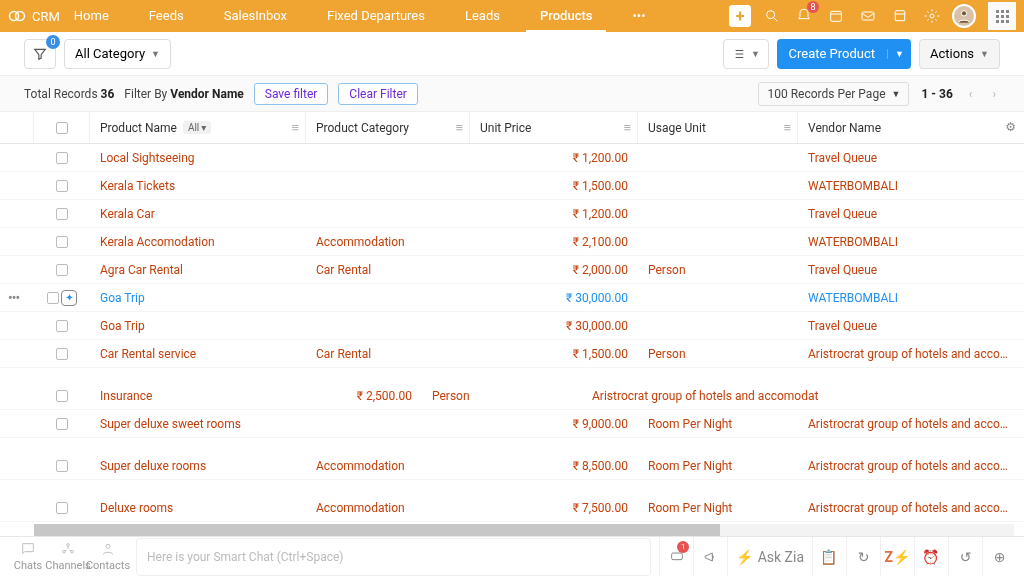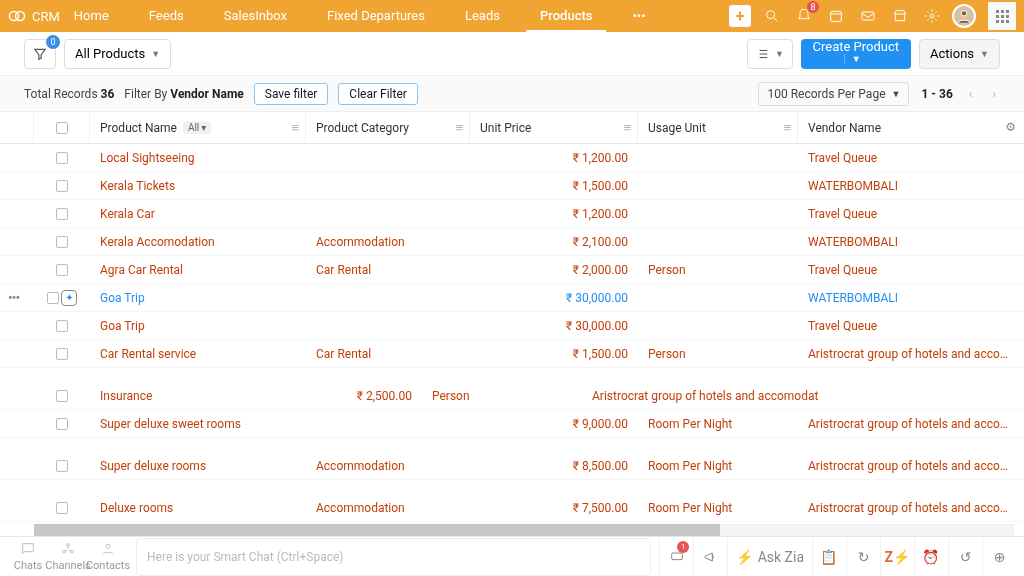--- a/index.html
+++ b/index.html
@@ -20,27 +20,27 @@
 .topbar .apps i{background:#888;}
 .topbar .badge{position:absolute;top:-1px;right:-1px;background:#e55353;color:#fff;font-size:9px;border-radius:8px;min-width:12px;height:12px;line-height:12px;text-align:center;padding:0 2px;}
 
 .actionbar { height: 44px; background:#fff; border-bottom:1px solid #eee; display:flex; align-items:center; padding:0 24px; gap:8px;}
 .filterbtn{width:32px;height:30px;border:1px solid #ddd;border-radius:4px;display:flex;align-items:center;justify-content:center;position:relative;cursor:pointer;}
 .filterbtn .dot{position:absolute;top:-5px;right:-5px;width:14px;height:14px;border-radius:50%;background:#3b8ee5;color:#fff;font-size:9px;display:flex;align-items:center;justify-content:center;}
 .dropdown{height:30px;border:1px solid #ddd;border-radius:4px;padding:0 10px;display:flex;align-items:center;gap:6px;font-size:13px;cursor:pointer;background:#fff;}
 .dropdown .caret{font-size:9px;color:#777;}
 .spacer{flex:1;}
 .listmode{width:46px;border:1px solid #ddd;height:30px;border-radius:4px;display:flex;align-items:center;justify-content:center;gap:6px;cursor:pointer;}
-.primary-btn{height:30px;background:#2190f3;color:#fff;border:none;border-radius:4px;display:flex;align-items:center;flex-direction:column;}
+.primary-btn{height:30px;background:#2190f3;color:#fff;border:none;border-radius:4px;display:flex;align-items:center;}
 .primary-btn .lbl{padding:0 12px;font-size:13px;}
 .primary-btn .dd{width:24px;border-left:1px solid rgba(255,255,255,.3);display:flex;align-items:center;justify-content:center;font-size:9px;}
 
 .filterrow{height:36px;background:#fafafa;border-bottom:1px solid #eee;display:flex;align-items:center;padding:0 24px;font-size:12px;color:#444;gap:10px;}
 .filterrow b{color:#222;}
-.linkbtn{border:1px solid #8fc3ef;color:#0f172a;background:#fff;border-radius:3px;padding:3px 10px;font-size:12px;cursor:pointer;}
+.linkbtn{border:1px solid #8fc3ef;color:#6d28d9;background:#fff;border-radius:3px;padding:3px 10px;font-size:12px;cursor:pointer;}
 .filterrow .right{margin-left:auto;display:flex;align-items:center;gap:12px;}
 .pager-dropdown{border:1px solid #ddd;border-radius:3px;padding:4px 8px;display:flex;align-items:center;gap:6px;cursor:pointer;}
 .pagenav{color:#b5b5b5;cursor:pointer;padding:0 4px;}
 
 .table{position:absolute;top:112px;left:0;right:0;bottom:40px;overflow:auto;background:#fff;}
 .thead{display:flex;height:32px;border-bottom:1px solid #e6e6e6;background:#fff;position:sticky;top:0;}
 .th{display:flex;align-items:center;padding:0 10px;font-size:12px;color:#333;border-right:1px solid #f0f0f0;position:relative;}
 .th .colmenu{position:absolute;right:6px;color:#b5b5b5;font-size:13px;cursor:pointer;}
 .th .tag{font-size:10px;background:#f1f1f1;border-radius:3px;padding:1px 5px;margin-left:6px;color:#666;display:flex;align-items:center;gap:2px;}
 .trow{display:flex;height:28px;align-items:center;border-bottom:1px solid #f5f5f5;font-size:12px;color:#c2410c;}
@@ -157,21 +157,21 @@
 </div>
 
 <div class="actionbar">
   <div class="filterbtn">
     <svg width="14" height="14" viewBox="0 0 24 24" fill="none" stroke="#555" stroke-width="2">
         <path d="M3 4h18l-7 9v6l-4 2v-8z"></path>
       </svg>
     <span class="dot">0</span>
   </div>
   <div class="dropdown">
-    <span>All Products</span>
+    <span>All Category</span>
     <span class="caret">▼</span>
   </div>
   <div class="spacer"></div>
   <div class="listmode">
     <svg width="14" height="14" viewBox="0 0 24 24" stroke="#555" stroke-width="2">
         <path d="M8 6h13M8 12h13M8 18h13M3 6h.01M3 12h.01M3 18h.01"></path>
       </svg>
     <span class="caret" style="font-size:9px;color:#777;">▼</span>
   </div>
   <div class="primary-btn">

